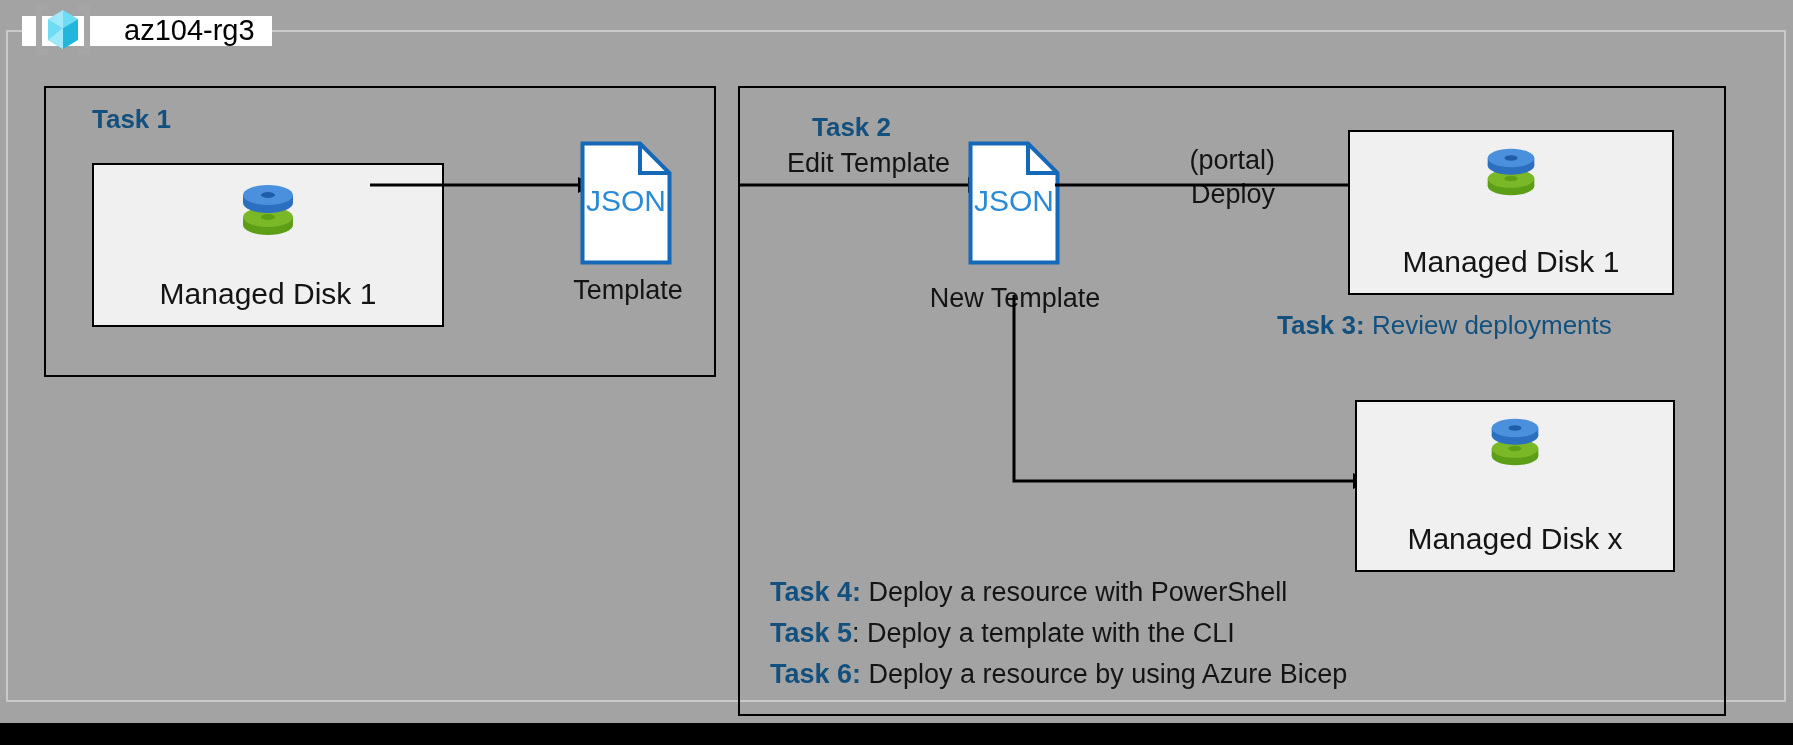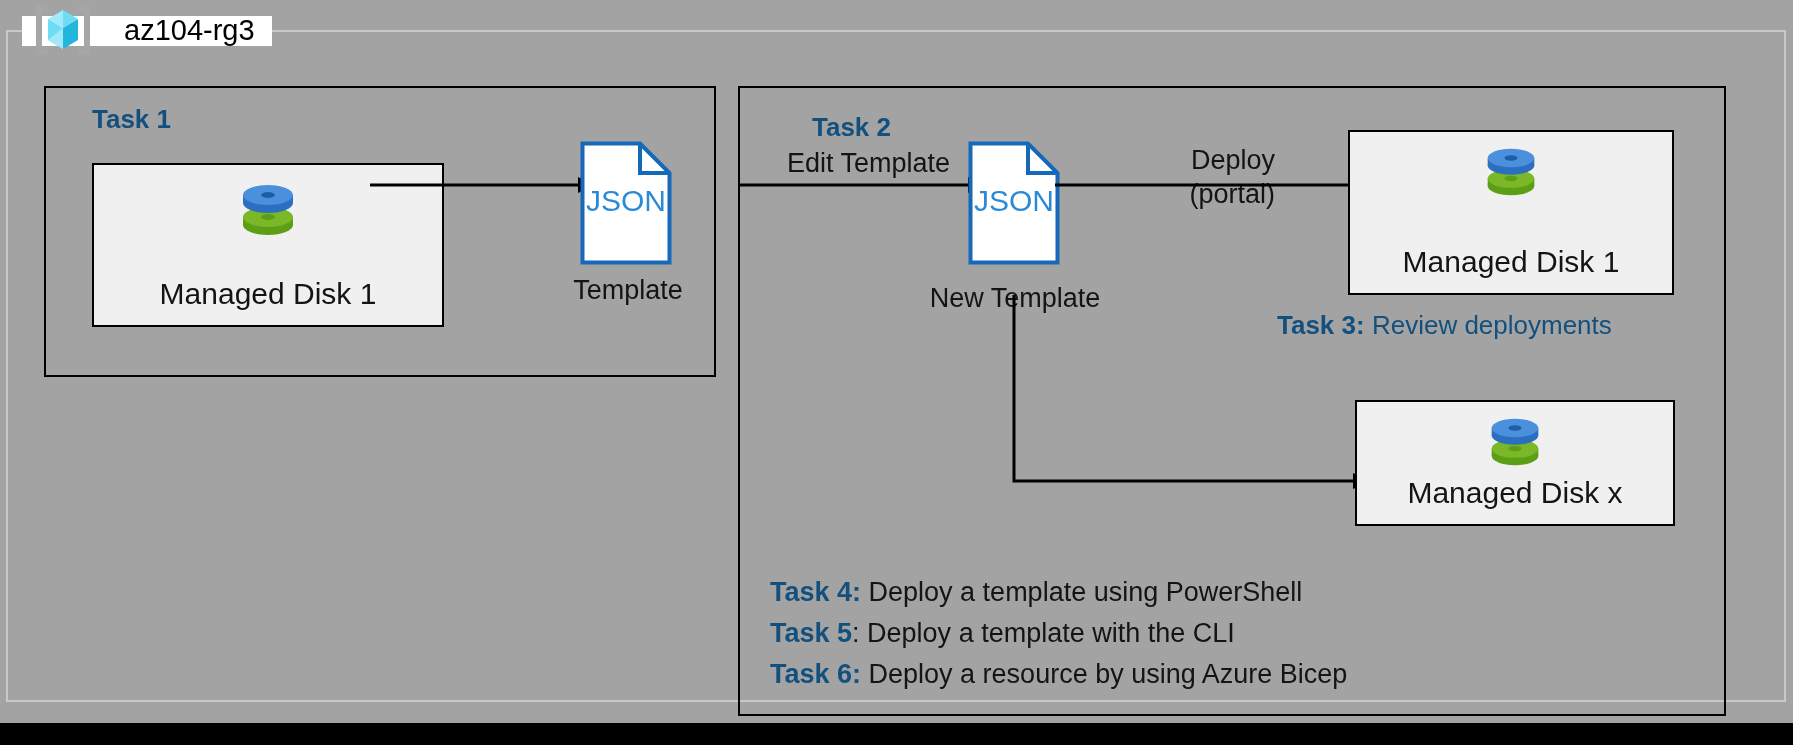--- a/index.html
+++ b/index.html
@@ -81,21 +81,21 @@
 
   
   .resource-box {
     position: absolute;
     background: #f0f0f0;
     border: 2px solid #000000;
     box-sizing: border-box;
   }
   #disk-box-1 { left: 92px;   top: 163px; width: 352px; height: 164px; }
   #disk-box-2 { left: 1348px; top: 130px; width: 326px; height: 165px; }
-  #disk-box-3 { left: 1355px; top: 400px; width: 320px; height: 126px; }
+  #disk-box-3 { left: 1355px; top: 400px; width: 320px; height: 172px; }
 
   .resource-label {
     position: absolute;
     left: 0;
     right: 0;
     bottom: 14px;
     text-align: center;
     font-size: 30px;
     color: #141414;
     white-space: nowrap;
@@ -271,22 +271,22 @@
   <div class="json-doc" id="json-doc-2">
     <svg width="92" height="124" viewBox="0 0 92 124" xmlns="http://www.w3.org/2000/svg">
       <path d="M2.5 2.5 L60 2.5 L89.5 32 L89.5 121.5 L2.5 121.5 Z" fill="#ffffff" stroke="#1668b8" stroke-width="4"></path>
       <path d="M60 2.5 L60 32 L89.5 32" fill="none" stroke="#1668b8" stroke-width="4"></path>
       <text x="46" y="70" font-family="Liberation Sans, sans-serif" font-size="30" fill="#2b8ad6" text-anchor="middle">JSON</text>
     </svg>
   </div>
   <div class="doc-caption" id="template-caption-2">New Template</div>
 
   <div class="edge-label" id="label-deploy">
+    <div>(portal)</div>
     <div>Deploy</div>
-    <div>(portal)</div>
   </div>
   <div class="connector" id="arrow-json-to-disk2">
     <svg width="310" height="30" viewBox="0 0 310 30" xmlns="http://www.w3.org/2000/svg">
       <line x1="0" y1="15" x2="293" y2="15" stroke="#000000" stroke-width="3"></line>
       <polygon points="293,7 310,15 293,23" fill="#000000"></polygon>
     </svg>
   </div>
 
   <div class="resource-box" id="disk-box-2">
     <div class="disk-icon-holder">
@@ -326,21 +326,21 @@
         <rect x="5" y="14" width="50" height="8" fill="#2c6fc0"></rect>
         <ellipse cx="30" cy="14" rx="25" ry="10" fill="#4a90dd"></ellipse>
         <ellipse cx="30" cy="14" rx="7" ry="3" fill="#1f5da8"></ellipse>
       </svg>
     </div>
     <div class="resource-label">Managed Disk x</div>
   </div>
 
   <div id="task-note-list">
     <div class="task-note">
-      <span class="task-key">Task 4:</span><span> Deploy a template using PowerShell</span>
+      <span class="task-key">Task 4:</span><span> Deploy a resource with PowerShell</span>
     </div>
     <div class="task-note">
       <span class="task-key">Task 5</span><span>: </span><span>Deploy a template with the CLI</span>
     </div>
     <div class="task-note">
       <span class="task-key">Task 6:</span><span> Deploy a resource by using Azure Bicep</span>
     </div>
   </div>
 
   <div id="bottom-bar"></div>

